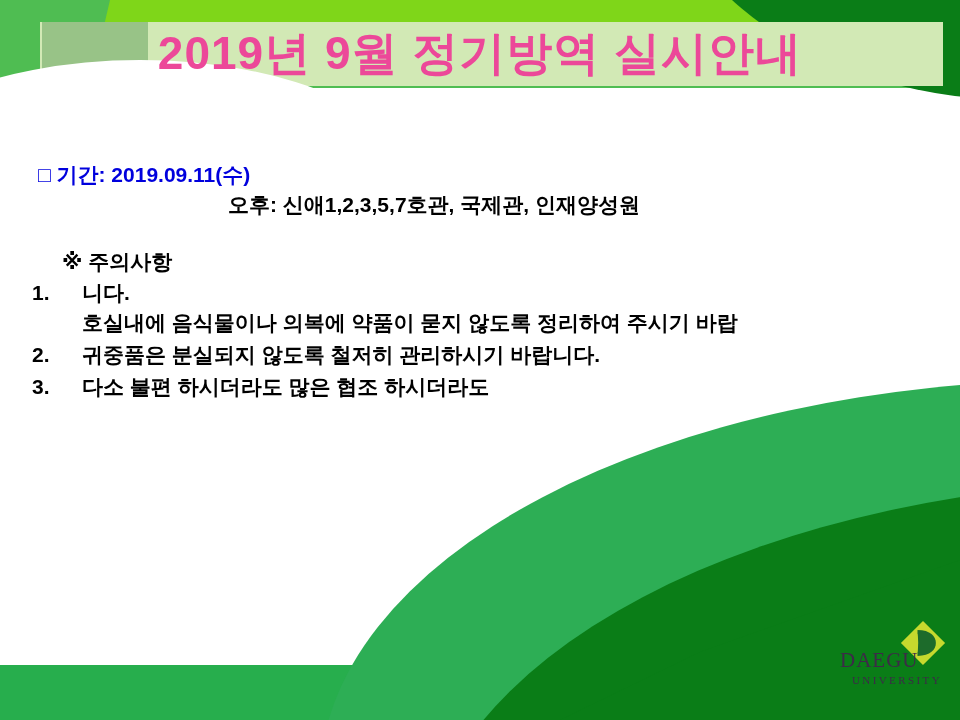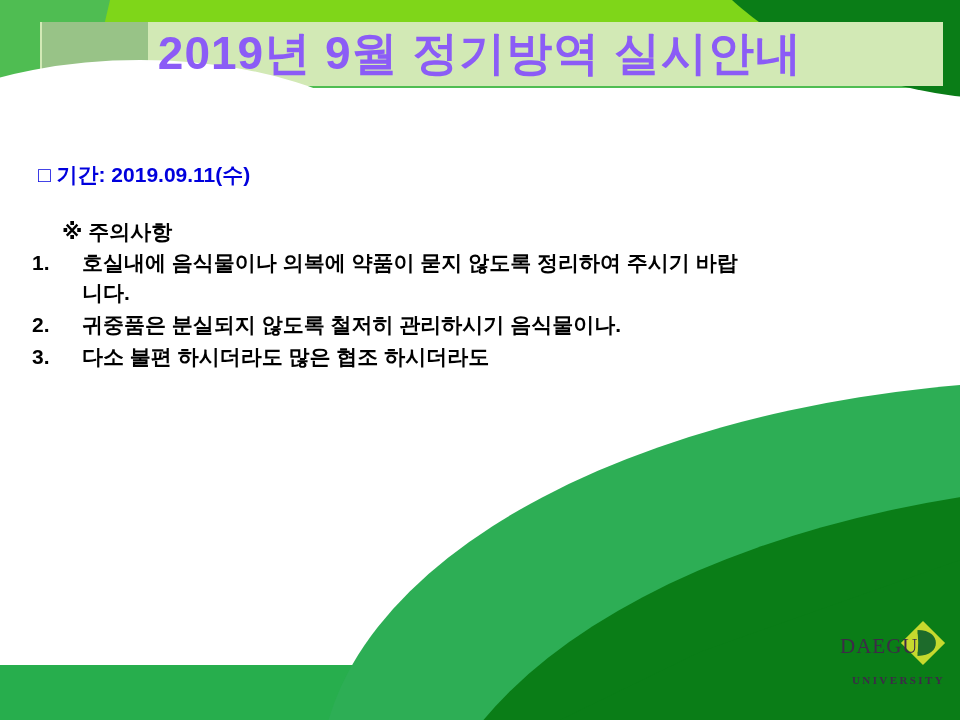--- a/index.html
+++ b/index.html
@@ -95,21 +95,21 @@
     background: #0a7d17;
   }
 
   
   .title {
     position: absolute;
     left: 0; top: 20px; width: 960px;
     text-align: center;
     font-size: 46px;
     font-weight: bold;
-    color: #8b5cf6;
+    color: #ec4899;
     letter-spacing: 1px;
     line-height: 66px;
     white-space: nowrap;
     z-index: 8;
   }
 
   
   .body-area {
     position: absolute;
     left: 30px; top: 160px; width: 910px;
@@ -178,23 +178,22 @@
     letter-spacing: 1px;
     color: #3d2a48;
     font-family: "Liberation Serif", "DejaVu Serif", serif;
     margin-top: 48px;
   }
   .logo-univ {
     font-size: 11px;
     letter-spacing: 2.4px;
     color: #3d2a48;
     font-family: "Liberation Serif", "DejaVu Serif", serif;
-    margin-top: 18px;
+    margin-top: 4px;
     padding-left: 12px;
-    font-weight: bold;
   }
 </style>
 </head>
 <body>
 
 <div id="slide">
 
   <div class="deco deco-topleft-dark"></div>
   <div class="deco deco-topleft-mid"></div>
   <div class="deco deco-top-strip"></div>
@@ -203,34 +202,35 @@
   <div class="deco deco-topright-dark"></div>
   <div class="deco deco-plate"></div>
   <div class="deco deco-plate-shade"></div>
   <div class="deco deco-header-curve"></div>
 
   <div class="title">2019년 9월 정기방역 실시안내</div>
 
   <div class="body-area">
 
     <div class="line blue">□  기간: 2019.09.11(수)</div>
+    <div class="line ind-afternoon">오후: 신애1,2,3,5,7호관, 국제관, 인재양성원</div>
 
     <div class="spacer"></div>
 
     <div class="notice-head">※ 주의사항</div>
 
     <ul class="ol">
       <li>
         <span class="num">1.</span>
+        <span class="wrap2">니다.</span>
         <span class="wrap2">호실내에 음식물이나 의복에 약품이 묻지 않도록 정리하여 주시기 바랍</span>
-        <span class="wrap2">니다.</span>
       </li>
       <li>
         <span class="num">2.</span>
-        <span class="wrap2">귀중품은 분실되지 않도록 철저히 관리하시기 음식물이나.</span>
+        <span class="wrap2">귀중품은 분실되지 않도록 철저히 관리하시기 바랍니다.</span>
       </li>
       <li>
         <span class="num">3.</span>
         <span class="wrap2">다소 불편 하시더라도 많은 협조 하시더라도</span>
       </li>
     </ul>
   </div>
 
   <div class="deco deco-bottom-band"></div>
   <div class="deco deco-bottom-bright"></div>

